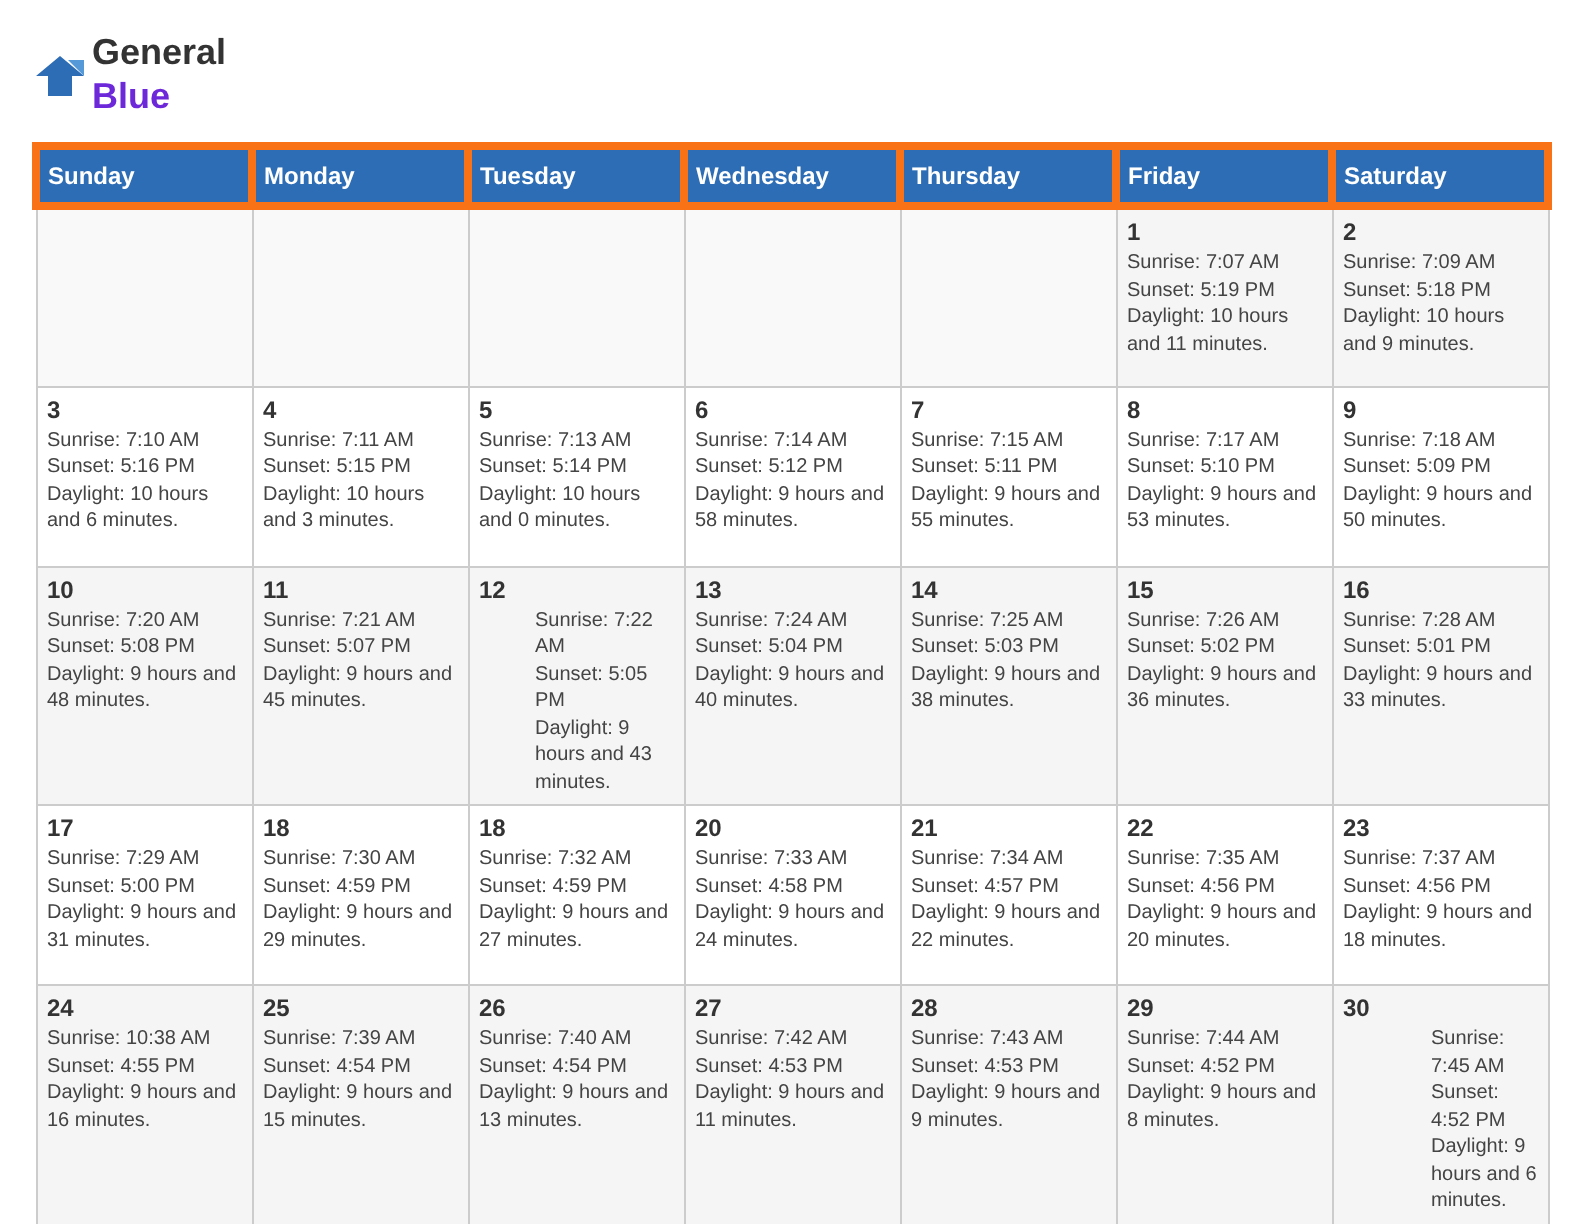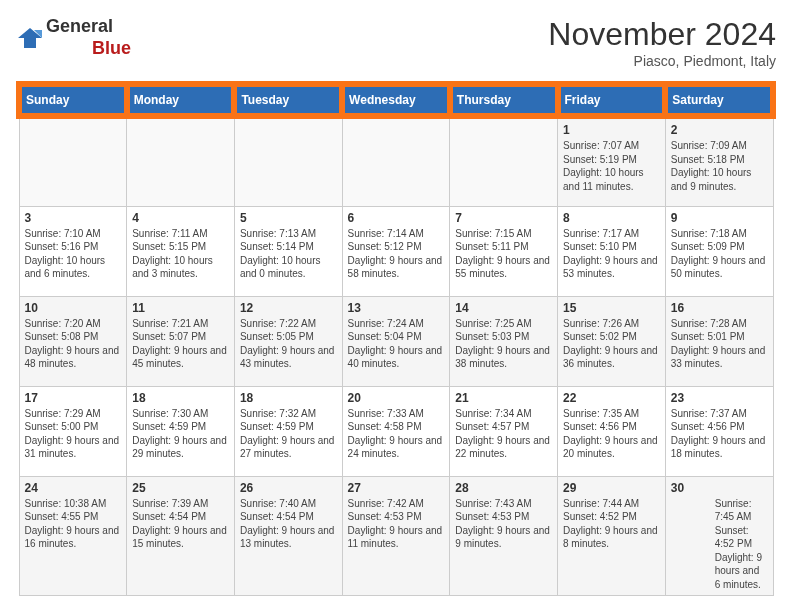--- a/index.html
+++ b/index.html
@@ -21,22 +21,21 @@
       align-items: center;
       gap: 2px;
     }
     .logo-text {
       font-size: 18px;
       font-weight: bold;
       color: #333;
       line-height: 1.2;
     }
     .logo-text span {
-      color: #b91c1c;
-      margin-left: 46px;
+      color: #6d28d9;
     }
     .logo-icon {
       width: 28px;
       height: 28px;
     }
     .title-block {
       text-align: right;
     }
     .month-title {
       font-size: 32px;
@@ -52,21 +51,21 @@
       border-collapse: collapse;
       table-layout: fixed;
     }
     thead th {
       background: #2d6db5;
       color: #fff;
       font-size: 12px;
       font-weight: bold;
       padding: 6px 4px;
       text-align: left;
-      border: 6px solid #f97316;
+      border: 4px solid #f97316;
       margin-left: 40px;
     }
     tbody td {
       border: 1px solid #ccc;
       vertical-align: top;
       padding: 4px 5px;
       font-size: 10px;
       color: #333;
       height: 90px;
     }
@@ -99,24 +98,20 @@
     <svg class="logo-icon" viewBox="0 0 28 28">
       <rect x="0" y="0" width="28" height="28" fill="white"></rect>
       <polygon points="14,4 26,14 20,14 20,24 8,24 8,14 2,14" fill="#2d6db5"></polygon>
       <polygon points="18,6 26,6 26,14" fill="#5599d9"></polygon>
     </svg>
     <div class="logo-text">
       <div>General</div>
       <div><span>Blue</span></div>
     </div>
   </div>
-  <div class="title-block">
-    <div class="month-title">November 2024</div>
-    <div class="subtitle">Piasco, Piedmont, Italy</div>
-  </div>
 </div>
 
 <table>
   <thead>
     <tr>
     <th>Sunday</th>
         <th>Monday</th>
         <th>Tuesday</th>
         <th>Wednesday</th>
         <th>Thursday</th>
@@ -196,21 +191,21 @@
 Daylight: 9 hours and 48 minutes.</div>
         </td>
         <td>
           <span class="day-num">11</span>
           <div class="day-info" style="white-space: pre-line;">Sunrise: 7:21 AM
 Sunset: 5:07 PM
 Daylight: 9 hours and 45 minutes.</div>
         </td>
         <td>
           <span class="day-num">12</span>
-          <div class="day-info" style="white-space: pre-line;">Sunrise: 7:22 AM
+          <div class="day-info" style="white-space: pre-line; margin-left: 28px;">Sunrise: 7:22 AM
 Sunset: 5:05 PM
 Daylight: 9 hours and 43 minutes.</div>
         </td>
         <td>
           <span class="day-num">13</span>
           <div class="day-info" style="white-space: pre-line;">Sunrise: 7:24 AM
 Sunset: 5:04 PM
 Daylight: 9 hours and 40 minutes.</div>
         </td>
         <td>

